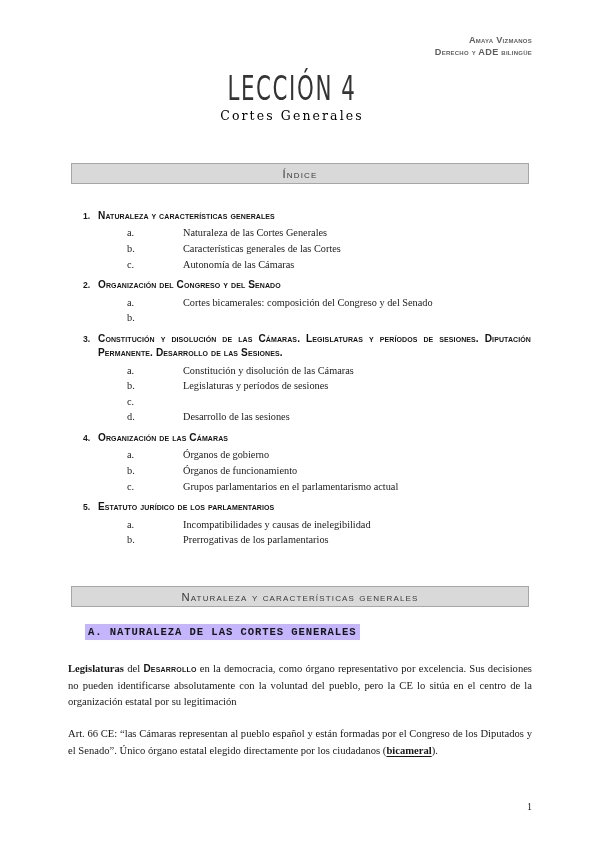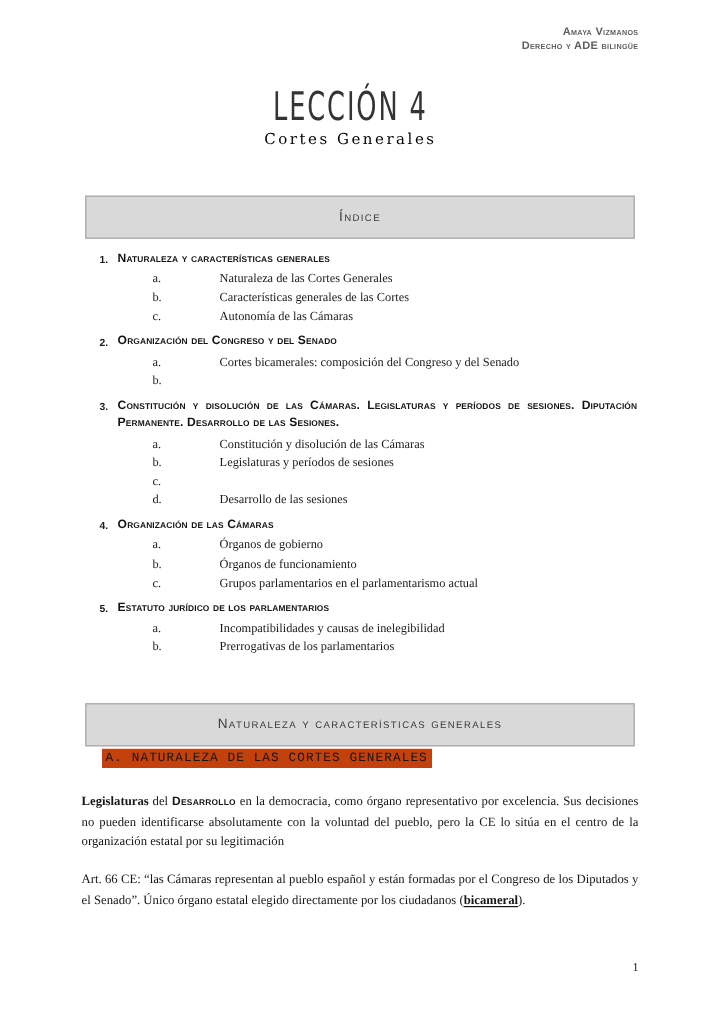--- a/index.html
+++ b/index.html
@@ -17,21 +17,21 @@
   .page {
     position: relative;
     width: 600px;
     height: 848px;
     padding: 0;
   }
 
   
   .doc-header {
     position: absolute;
-    top: 20px;
+    top: 34px;
     right: 68px;
     text-align: right;
     line-height: 1.32;
   }
   .doc-header div {
     font-family: "Liberation Sans", "DejaVu Sans", sans-serif;
     font-variant: small-caps;
     font-weight: 600;
     font-size: 9.2px;
     letter-spacing: 0.25px;
@@ -63,21 +63,21 @@
     font-size: 12.5px;
     letter-spacing: 2.1px;
     color: #000000;
   }
 
   
   .banner {
     position: absolute;
     left: 71px;
     width: 458px;
-    height: 36px;
+    height: 21px;
     background: #d9d9d9;
     border: 1px solid #a6a6a6;
     display: flex;
     align-items: center;
     justify-content: center;
   }
   .banner span {
     font-family: "Liberation Sans", "DejaVu Sans", sans-serif;
     font-variant: small-caps;
     font-size: 11.3px;
@@ -148,23 +148,23 @@
     color: #1a1a1a;
   }
 
   
   .pink-heading {
     position: absolute;
     top: 621px;
     left: 85px;
   }
   .pink-heading span {
-    background: #c2410c;
+    background: #c4b5fd;
     font-family: "Liberation Mono", "DejaVu Sans Mono", monospace;
-    font-weight: 400;
+    font-weight: 700;
     font-size: 10.6px;
     letter-spacing: 0.9px;
     color: #151515;
     padding: 2px 3px 2px 3px;
     white-space: nowrap;
   }
 
   
   .body-copy {
     position: absolute;

